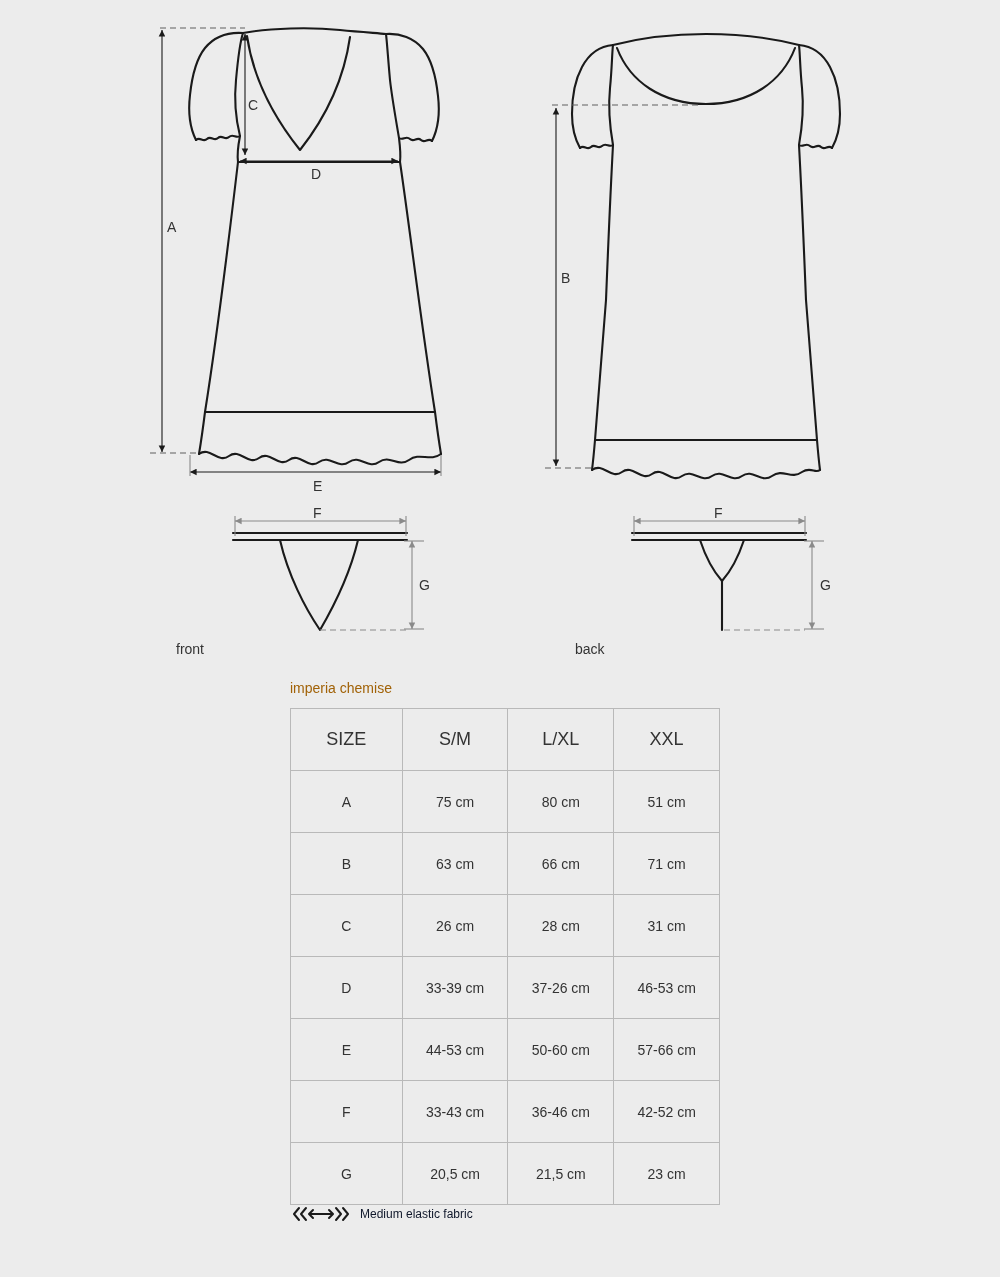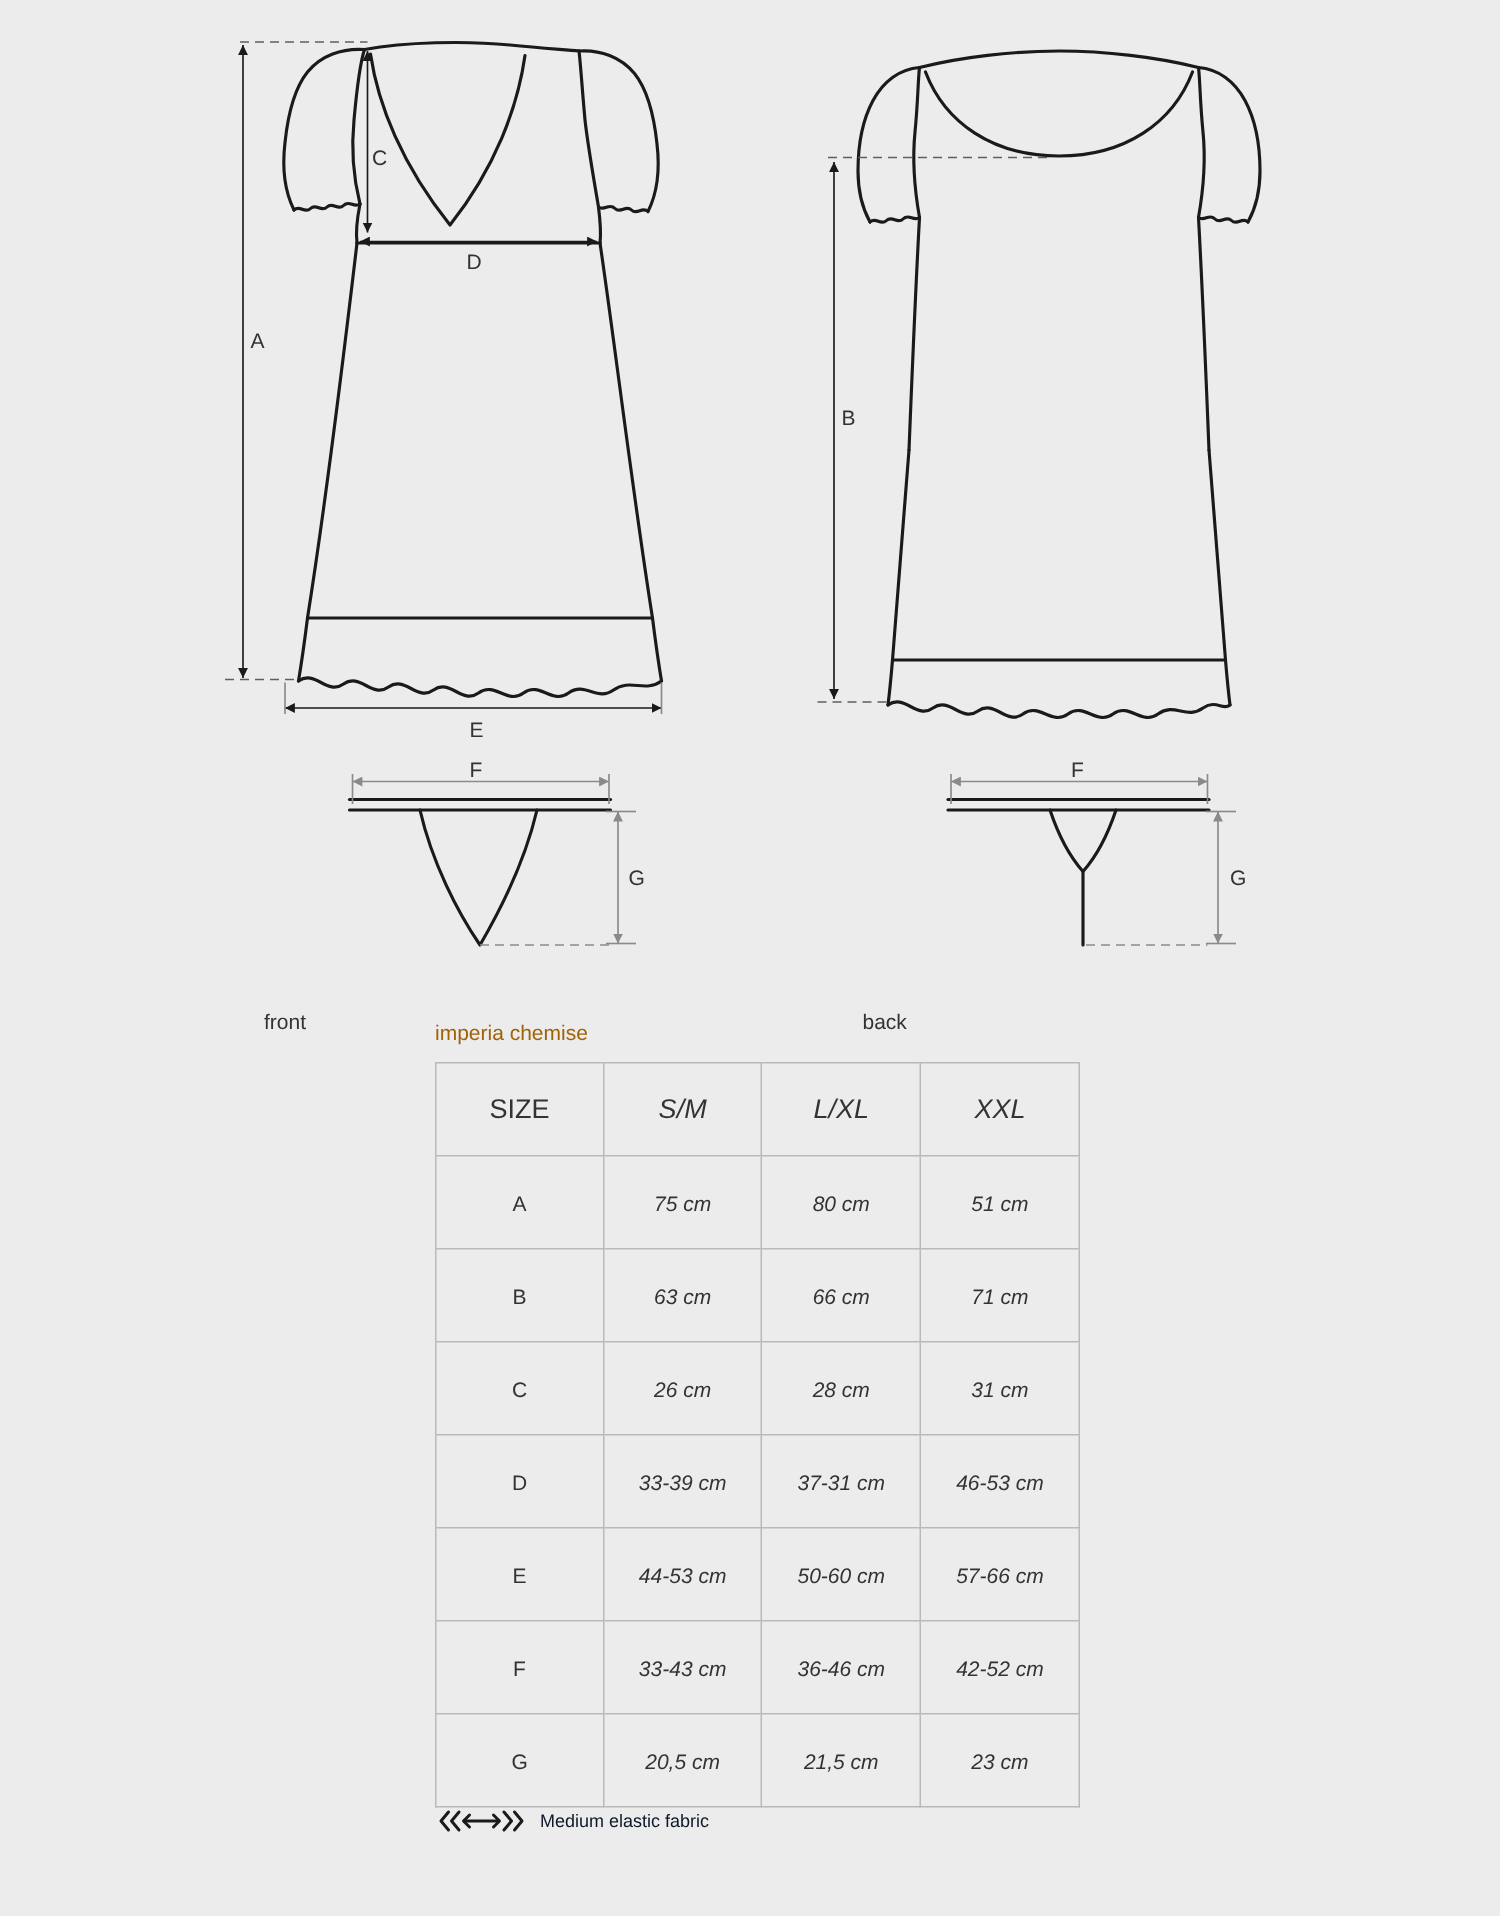--- a/index.html
+++ b/index.html
@@ -29,21 +29,20 @@
   .lbl {
     position: absolute;
     font-size: 14px;
     color: #333;
     white-space: nowrap;
   }
   .view-caption {
     position: absolute;
     font-size: 14px;
     color: #333;
-    margin-top: 32px;
   }
   .title-text {
     position: absolute;
     left: 290px;
     top: 680px;
     font-size: 14px;
     color: #a16207;
   }
   table.size-table {
     position: absolute;
@@ -63,21 +62,20 @@
     padding: 0;
   }
   table.size-table th {
     font-size: 18px;
   }
   table.size-table td.dim-letter, table.size-table th.dim-letter {
     width: 112px;
   }
   table.size-table td.val, table.size-table th.val {
     width: 106px;
-    font-style: italic;
   }
   .footnote {
     position: absolute;
     left: 292px;
     top: 1206px;
     display: flex;
     align-items: center;
     gap: 10px;
     font-size: 12px;
     color: #0f172a;
@@ -269,21 +267,21 @@
       </tr>
       <tr>
         <td class="dim-letter">C</td>
         <td class="val">26 cm</td>
         <td class="val">28 cm</td>
         <td class="val">31 cm</td>
       </tr>
       <tr>
         <td class="dim-letter">D</td>
         <td class="val">33-39 cm</td>
-        <td class="val">37-31 cm</td>
+        <td class="val">37-26 cm</td>
         <td class="val">46-53 cm</td>
       </tr>
       <tr>
         <td class="dim-letter">E</td>
         <td class="val">44-53 cm</td>
         <td class="val">50-60 cm</td>
         <td class="val">57-66 cm</td>
       </tr>
       <tr>
         <td class="dim-letter">F</td>

